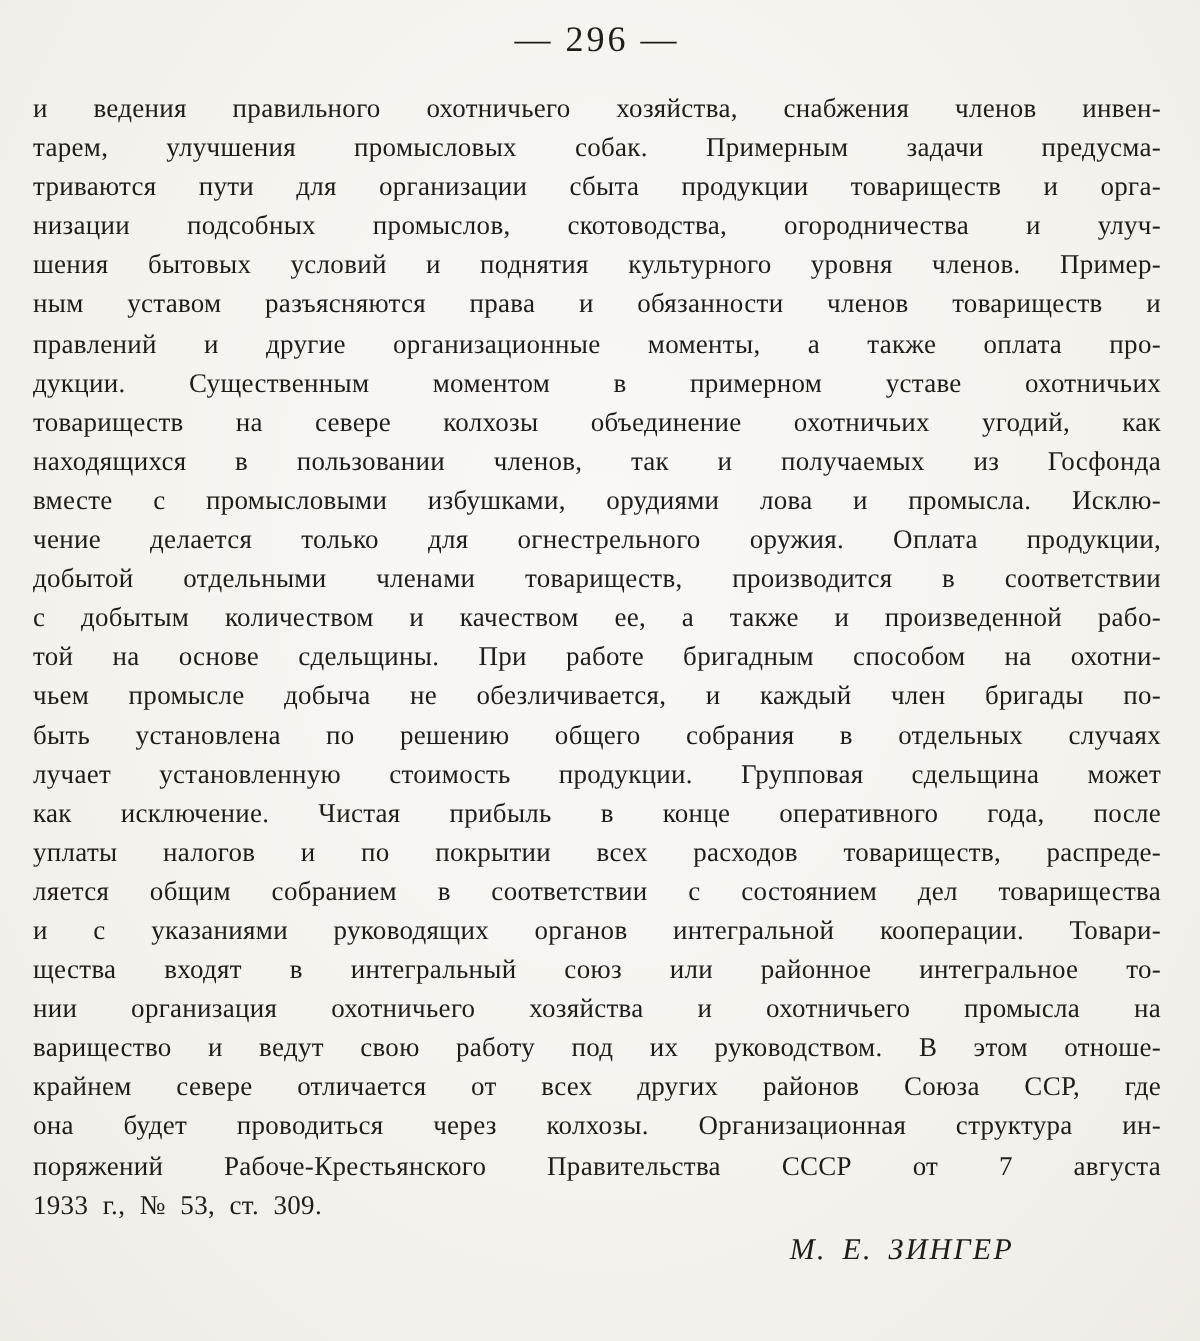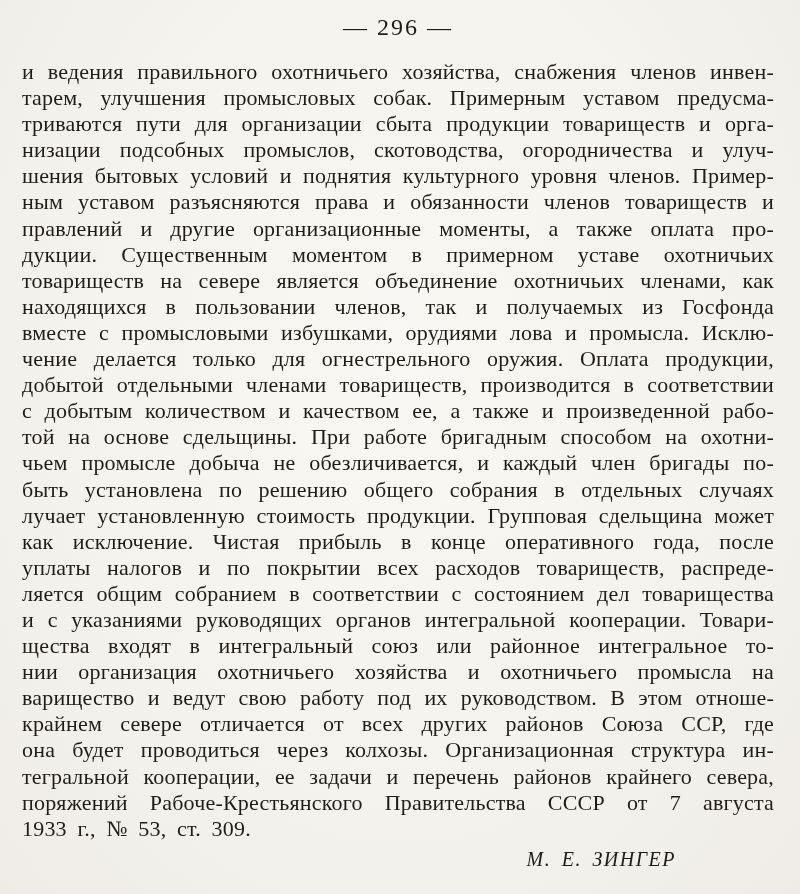--- a/index.html
+++ b/index.html
@@ -21,21 +21,21 @@
   }
   .page-number {
     text-align: center;
     font-size: 24px;
     letter-spacing: 2px;
     margin-top: 4px;
     margin-bottom: 0;
   }
   .body-text {
     margin-top: 18px;
-    font-size: 22px;
+    font-size: 18px;
     line-height: 26.1px;
     letter-spacing: 0.2px;
   }
   .line {
     text-align: justify;
     text-align-last: justify;
     white-space: nowrap;   
     overflow: hidden;
   }
   .line.last {
@@ -54,47 +54,46 @@
 </style>
 </head>
 <body>
 
 <div class="page">
   <div class="page-number">— 296 —</div>
 
   <div class="body-text">
 
   <div class="line">и ведения правильного охотничьего хозяйства, снабжения членов инвен-</div>
-      <div class="line">тарем, улучшения промысловых собак. Примерным уставом предусма-</div>
+      <div class="line">тарем, улучшения промысловых собак. Примерным задачи предусма-</div>
       <div class="line">триваются пути для организации сбыта продукции товариществ и орга-</div>
       <div class="line">низации подсобных промыслов, скотоводства, огородничества и улуч-</div>
       <div class="line">шения бытовых условий и поднятия культурного уровня членов. Пример-</div>
       <div class="line">ным уставом разъясняются права и обязанности членов товариществ и</div>
       <div class="line">правлений и другие организационные моменты, а также оплата про-</div>
       <div class="line">дукции. Существенным моментом в примерном уставе охотничьих</div>
-      <div class="line">товариществ на севере является объединение охотничьих членами, как</div>
+      <div class="line">товариществ на севере колхозы объединение охотничьих угодий, как</div>
       <div class="line">находящихся в пользовании членов, так и получаемых из Госфонда</div>
       <div class="line">вместе с промысловыми избушками, орудиями лова и промысла. Исклю-</div>
       <div class="line">чение делается только для огнестрельного оружия. Оплата продукции,</div>
       <div class="line">добытой отдельными членами товариществ, производится в соответствии</div>
       <div class="line">с добытым количеством и качеством ее, а также и произведенной рабо-</div>
       <div class="line">той на основе сдельщины. При работе бригадным способом на охотни-</div>
       <div class="line">чьем промысле добыча не обезличивается, и каждый член бригады по-</div>
       <div class="line">быть установлена по решению общего собрания в отдельных случаях</div>
       <div class="line">лучает установленную стоимость продукции. Групповая сдельщина может</div>
       <div class="line">как исключение. Чистая прибыль в конце оперативного года, после</div>
       <div class="line">уплаты налогов и по покрытии всех расходов товариществ, распреде-</div>
       <div class="line">ляется общим собранием в соответствии с состоянием дел товарищества</div>
       <div class="line">и с указаниями руководящих органов интегральной кооперации. Товари-</div>
       <div class="line">щества входят в интегральный союз или районное интегральное то-</div>
       <div class="line">нии организация охотничьего хозяйства и охотничьего промысла на</div>
       <div class="line">варищество и ведут свою работу под их руководством. В этом отноше-</div>
       <div class="line">крайнем севере отличается от всех других районов Союза ССР, где</div>
       <div class="line">она будет проводиться через колхозы. Организационная структура ин-</div>
-      <div class="line">тегральной кооперации, ее задачи и перечень районов крайнего севера,</div>
       <div class="line">поряжений Рабоче-Крестьянского Правительства СССР от 7 августа</div>
     </div>
 
   <div class="body-text" style="margin-top:0;">
     <div class="line last">1933 г., № 53, ст. 309.</div>
   </div>
 
   <div class="signature">М. Е. ЗИНГЕР</div>
 </div>
 

